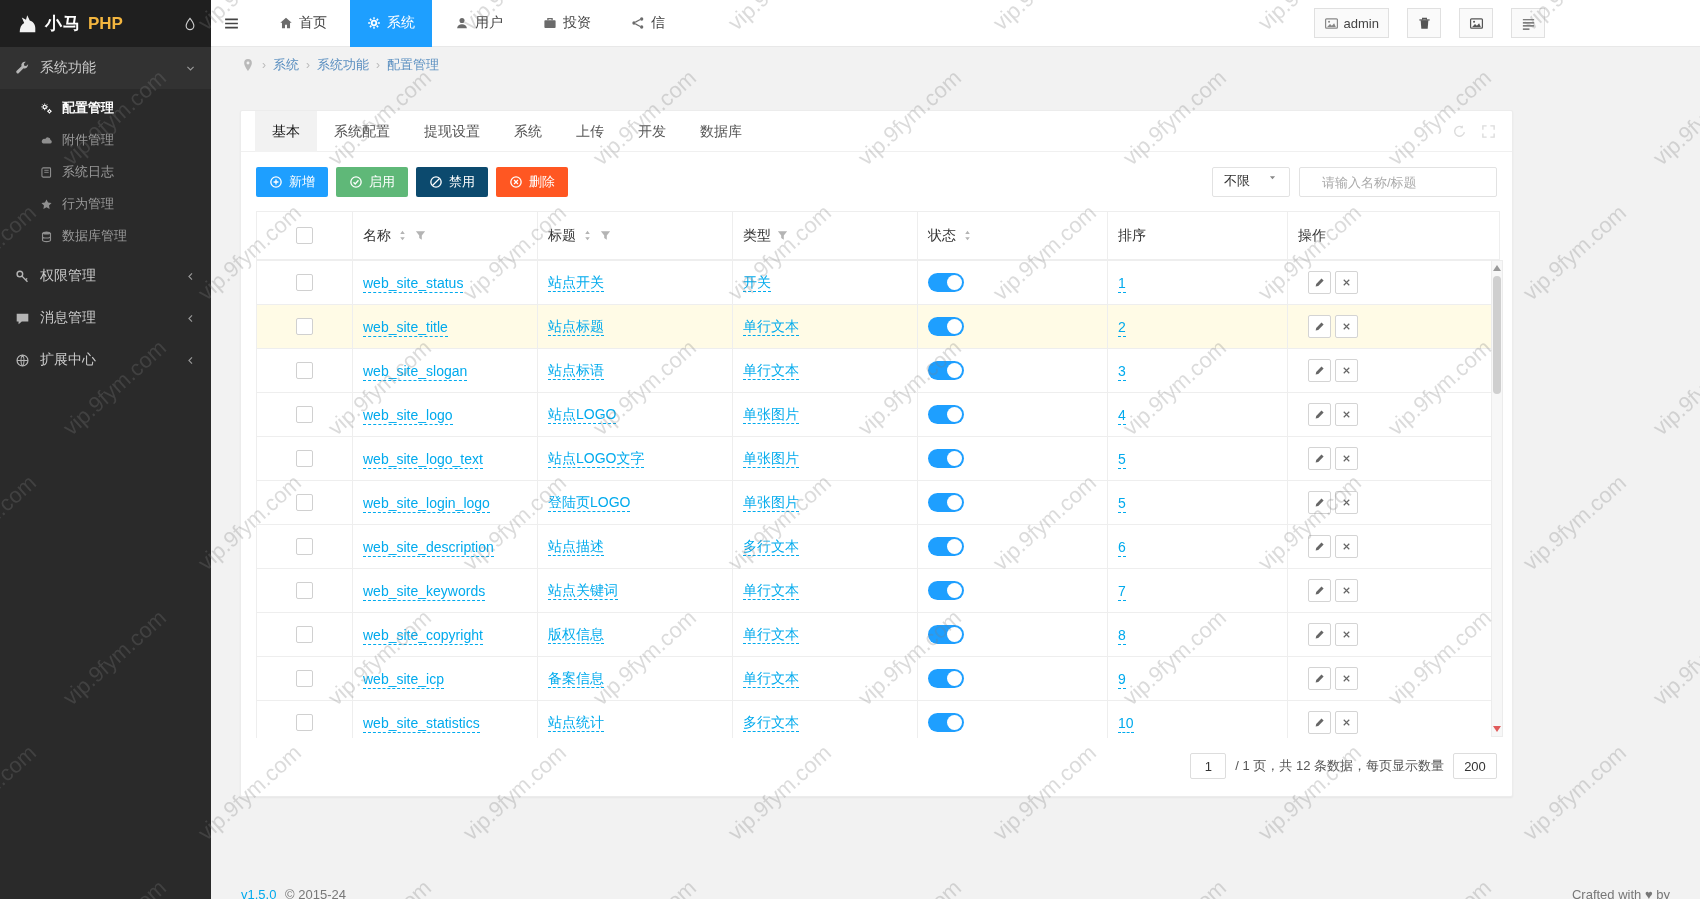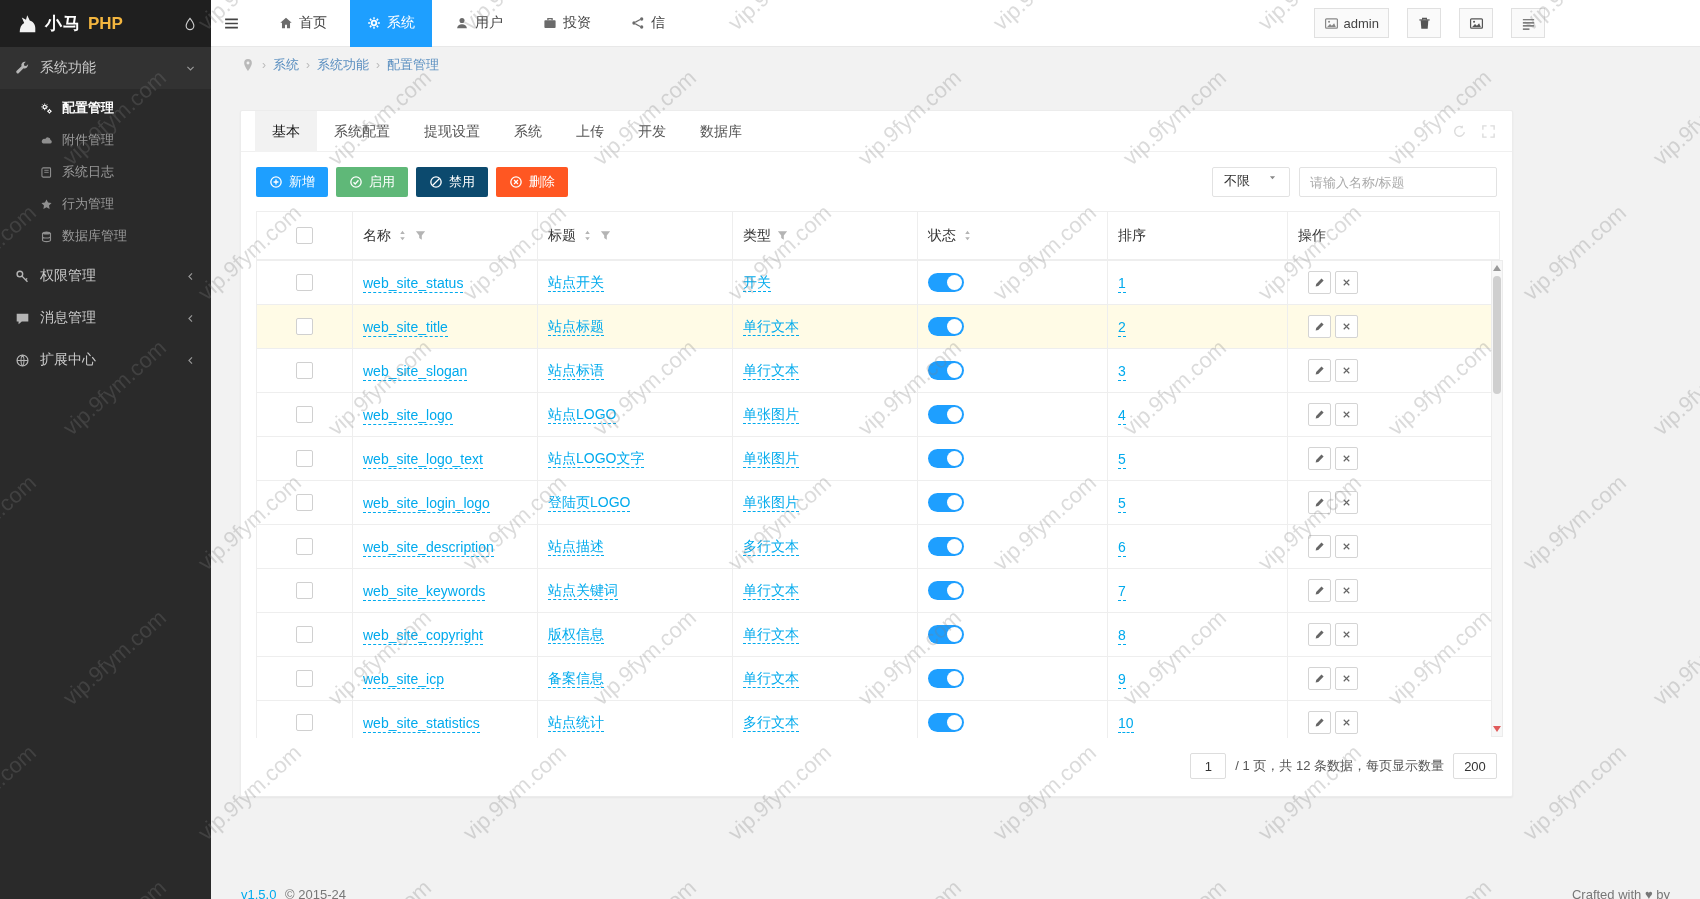--- a/index.html
+++ b/index.html
@@ -58,21 +58,21 @@
   .card-tools{position:absolute;right:16px;top:0;height:41px;display:flex;align-items:center;gap:14px}
   .card-tools .tool{background:none;border:none;cursor:pointer;color:#dcdcdc;display:flex}
   .card-tools .ic{width:15px;height:15px}
 
   .toolbar{display:flex;justify-content:space-between;align-items:center;padding:15px 15px 14px}
   .btn{display:inline-flex;align-items:center;gap:6px;height:30px;padding:0 13px;border:none;border-radius:2px;color:#fff;font-size:13px;margin-right:8px;cursor:pointer}
   .btn .ic{width:14px;height:14px;color:#fff}
   .toolbar-right{display:flex;gap:9px}
   .select{height:30px;border:1px solid #e2e2e2;border-radius:2px;background:#fff;display:flex;gap:17px;padding:4px 11px;font-size:13px;color:#333;cursor:pointer}
   .select .ic{width:11px;height:11px;color:#888}
-  .search-input{height:30px;width:198px;border:1px solid #e2e2e2;border-radius:2px;padding:0 10px;font-size:13px;color:#000000;outline:none}
+  .search-input{height:30px;width:198px;border:1px solid #e2e2e2;border-radius:2px;padding:0 22px;font-size:13px;color:#000000;outline:none}
   .search-input::placeholder{color:#aaa}
 
   
   .table-wrap{position:relative;margin:0 15px}
   table{border-collapse:collapse;table-layout:fixed;width:1243px;background:#fff}
   th,td{border:1px solid #eee;font-size:14px;overflow:hidden;white-space:nowrap}
   th{height:48px;padding:0 10px;text-align:left;font-weight:normal;color:#333}
   td{height:44px;padding:0 10px}
   .th-wrap{display:flex;align-items:center}
   .th-ic{width:13px;height:13px;color:#b4b4b4;margin-left:5px}

